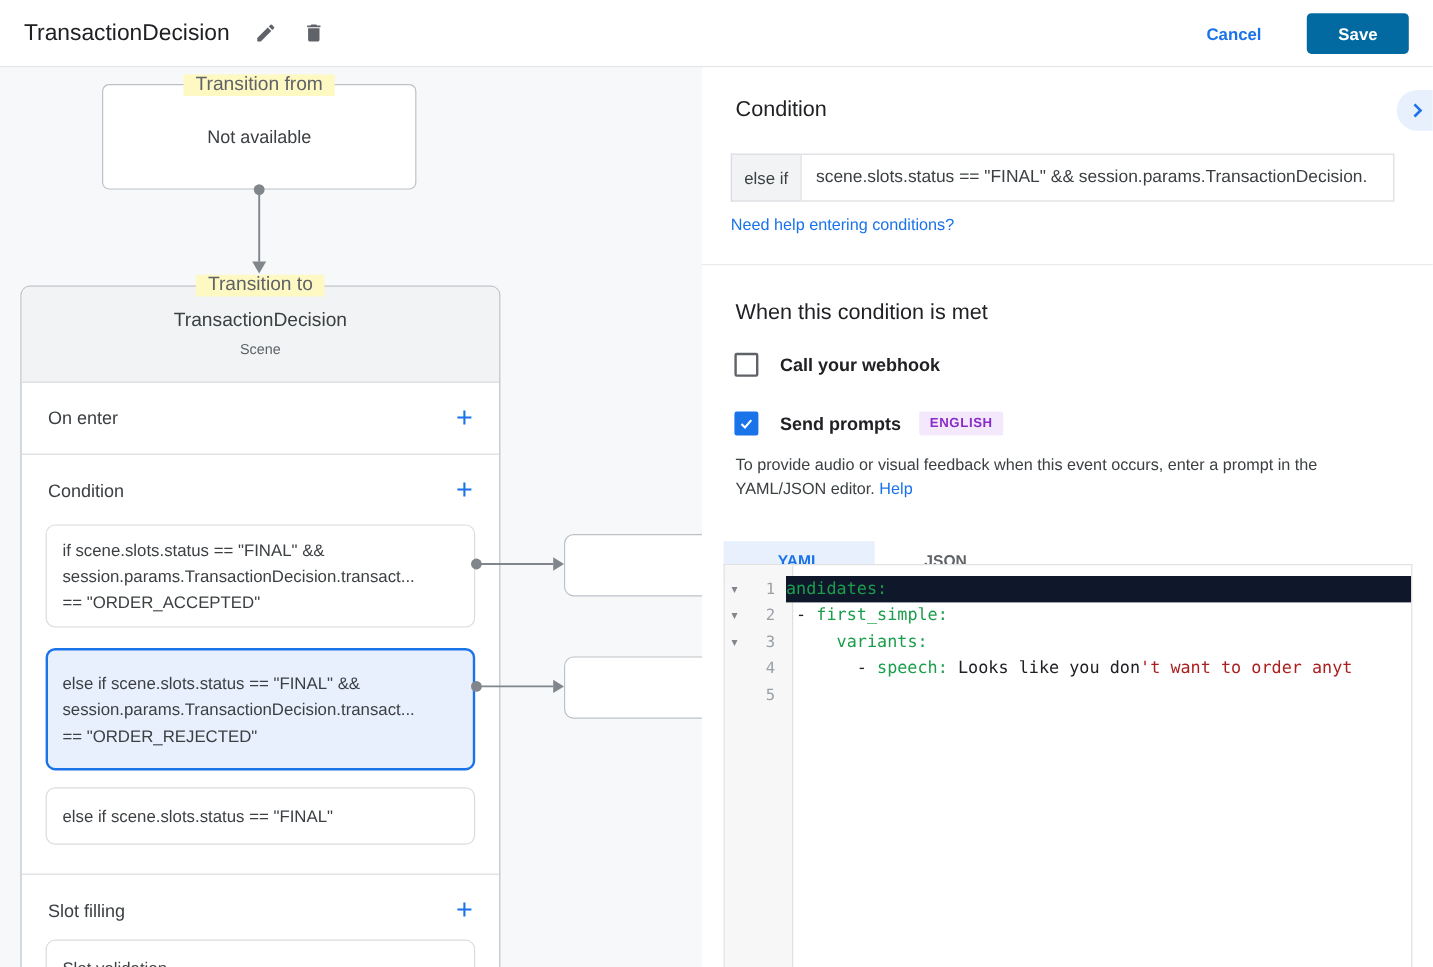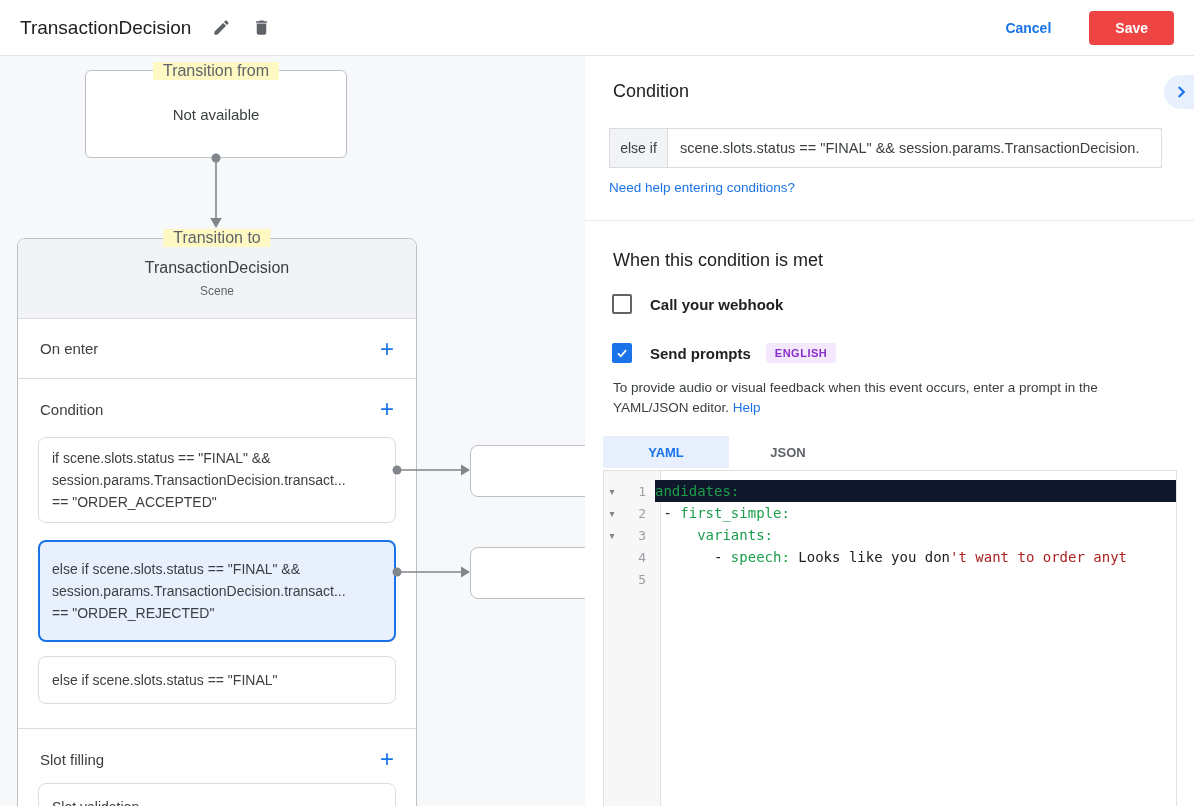--- a/index.html
+++ b/index.html
@@ -8,21 +8,21 @@
   body { position:relative; color:#202124; }
 
   
   .topbar { position:absolute; left:0; top:0; width:1194px; height:56px; background:#fff;
             border-bottom:1px solid #e3e5e8; display:flex; align-items:center; padding:0 20px; z-index:30; }
   .topbar .title { font-size:19px; color:#202124; margin-right:20px; }
   .icon-btn { width:20px; height:20px; margin-right:20px; cursor:pointer; display:flex; align-items:center; justify-content:center; }
   .icon-btn svg { width:19px; height:19px; fill:#5f6368; }
   .topbar-right { margin-left:auto; display:flex; align-items:center; }
   .cancel-link { color:#1a73e8; font-size:14px; font-weight:bold; margin-right:38px; cursor:pointer;text-align:right; }
-  .save-btn { background:#ef4444; color:#fff; font-size:14px; font-weight:bold; border:none;
+  .save-btn { background:#0369a1; color:#fff; font-size:14px; font-weight:bold; border:none;
               border-radius:4px; padding:9px 26px; cursor:pointer; }
 
   
   .canvas { position:absolute; left:0; top:56px; width:585px; height:750px; background:#f7f8f9; overflow:hidden; }
 
   .tfrom-wrap { position:absolute; left:85px; top:14px; width:262px; height:88px; }
   .tfrom-box { width:100%; height:100%; background:#fff; border:1px solid #bdc1c6; border-radius:6px;
                display:flex; align-items:center; justify-content:center; }
   .box-legend { position:absolute; top:-8px; left:50%; transform:translateX(-50%); background:#fef9c3;
                 padding:0 10px; font-size:16px; color:#5f6368; white-space:nowrap; z-index:2; }
@@ -81,21 +81,21 @@
   .cb { width:20px; height:20px; border:2px solid #5f6368; border-radius:2px; margin-right:18px;
         cursor:pointer; flex:none; display:flex; align-items:center; justify-content:center; }
   .cb.checked { background:#1a73e8; border-color:#1a73e8; }
   .cb.checked svg { width:14px; height:14px; stroke:#fff; stroke-width:3; fill:none; }
   .check-label { font-size:15px; font-weight:bold; color:#202124;text-align:right; }
   .lang-badge { margin-left:15px; background:#f4e9fc; color:#8a2cc7; font-size:11px; font-weight:bold;
                 letter-spacing:.5px; padding:4px 9px; border-radius:2px; }
   .hint { position:absolute; left:28px; top:322px; width:558px; font-size:13.5px; color:#3c4043; line-height:20px; }
   .hint a { color:#1a73e8; text-decoration:none; cursor:pointer; }
 
-  .tabs { position:absolute; left:18px; top:380px; display:flex; }
+  .tabs { position:absolute; left:18px; top:395px; display:flex; }
   .tab { height:32px; display:flex; align-items:center; justify-content:center; font-size:13px;
          font-weight:bold; cursor:pointer; }
   .tab.active { width:126px; background:#e8f0fe; color:#1a73e8; }
   .tab.inactive { width:118px; background:#fff; color:#5f6368; }
 
   .editor { position:absolute; left:18px; right:17px; top:414px; bottom:0;
             border:1px solid #e0e0e0; border-bottom:none; background:#fff; overflow:hidden; cursor:text; }
   .gutter-bg { position:absolute; left:0; top:0; bottom:0; width:57px; background:#f7f7f7;
                border-right:1px solid #e0e0e0; }
   .code-rows { position:relative; padding-top:9px; }

